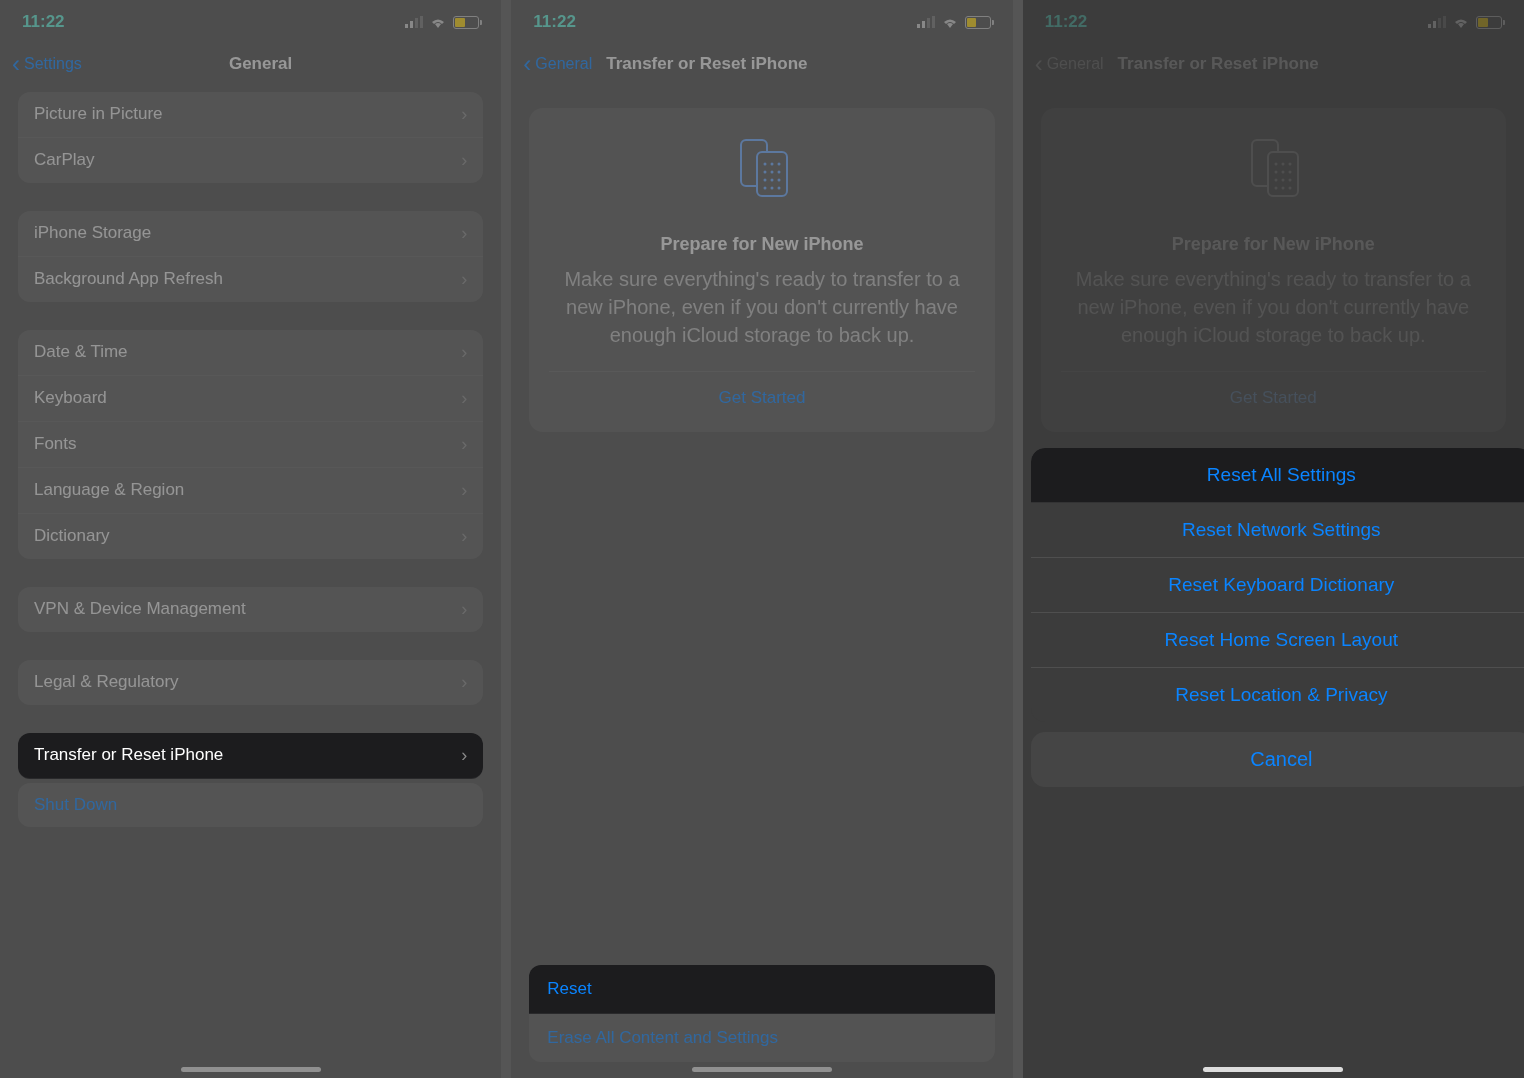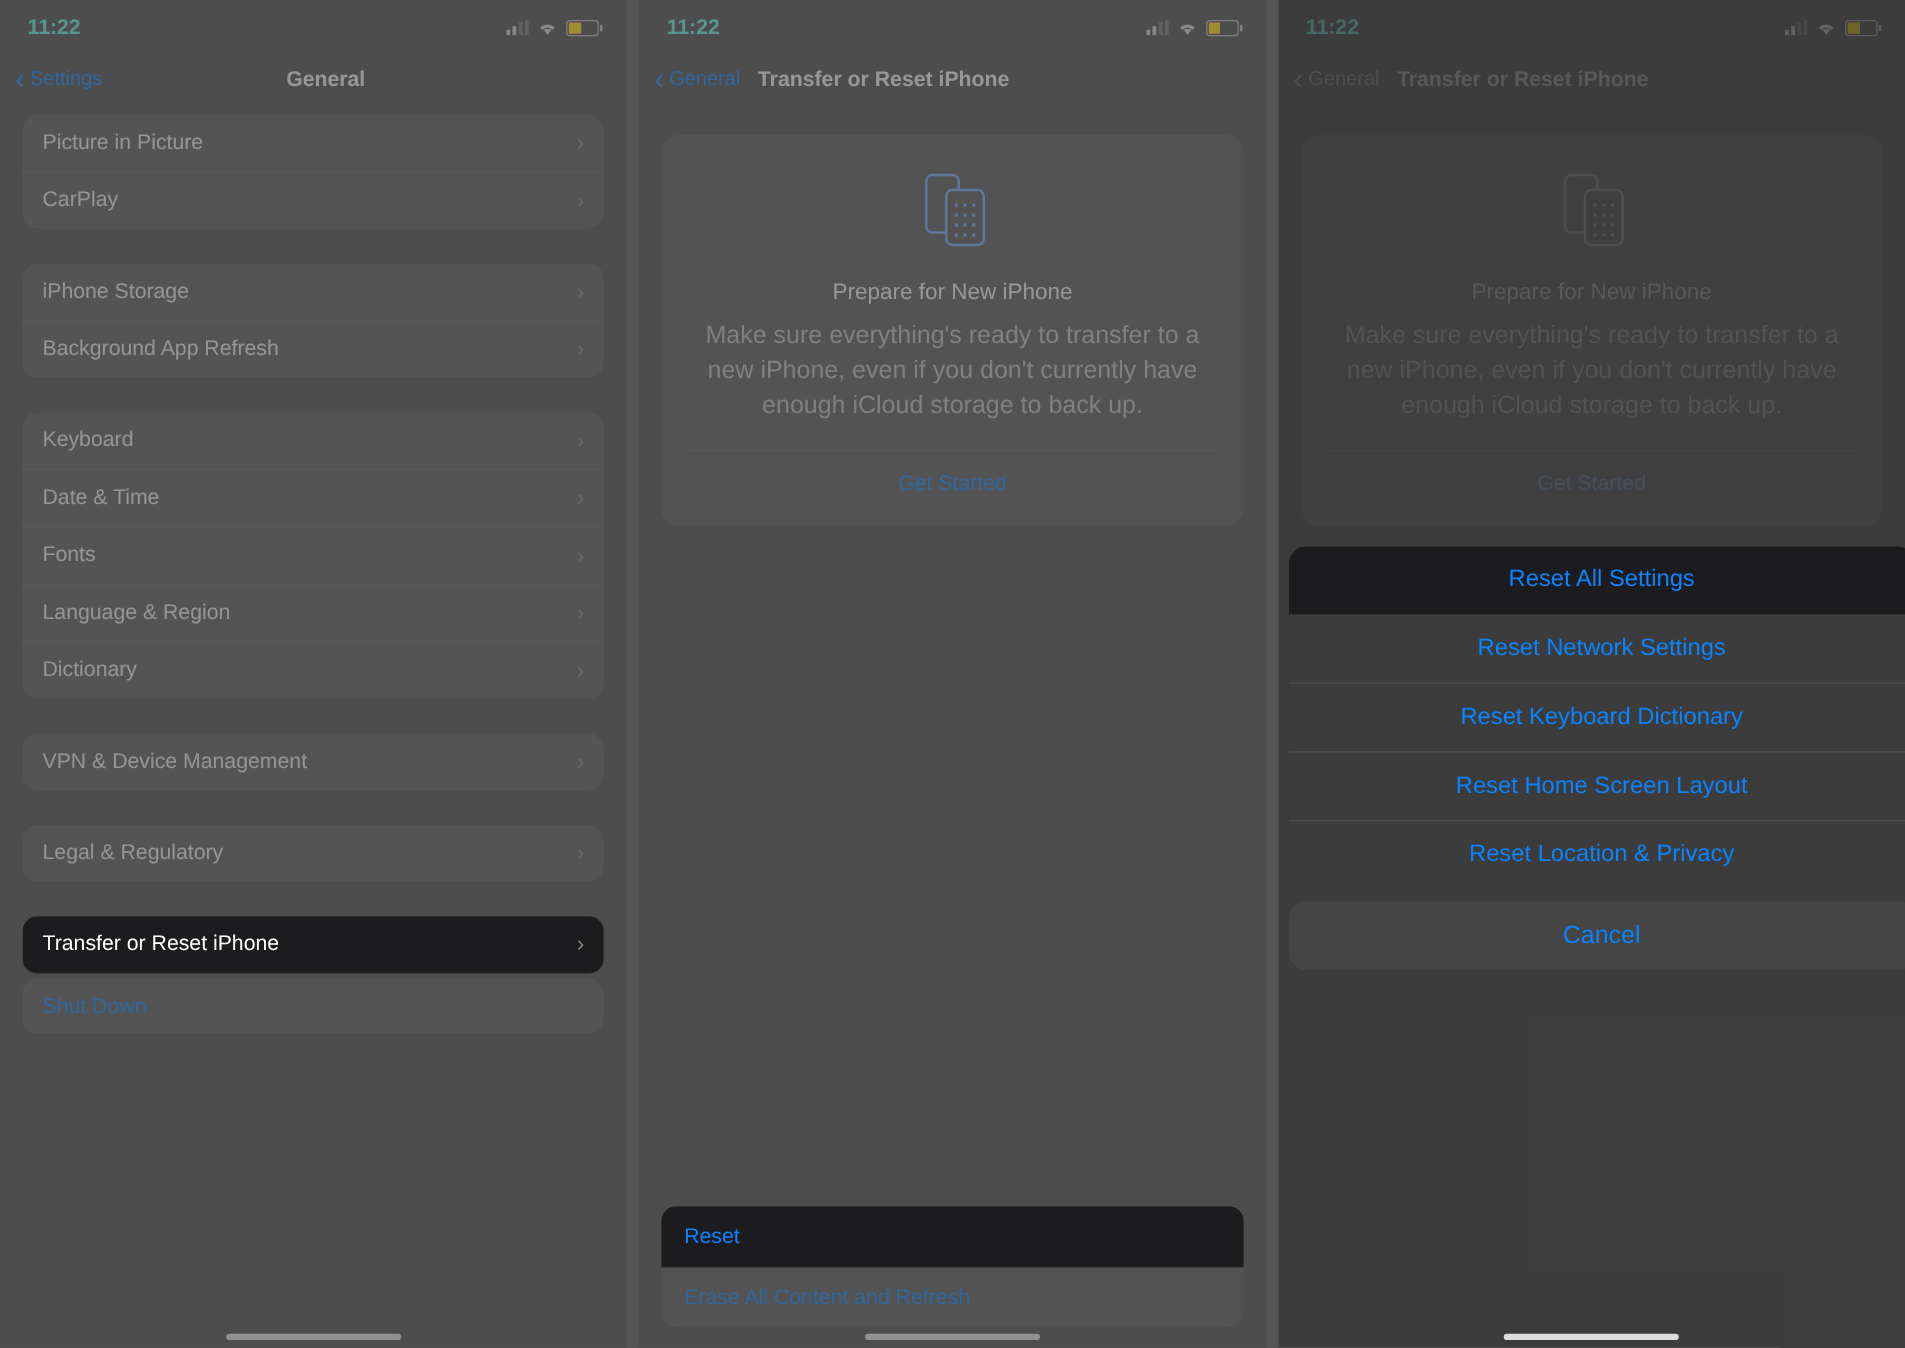--- a/index.html
+++ b/index.html
@@ -22,21 +22,21 @@
     .row { display:flex; padding: 12px 16px; font-size:17px; color:#e8e8e8; border-bottom: 0.5px solid rgba(255,255,255,0.06);}
     .row:last-child { border-bottom:none; }
     .row .label { flex:1; }
     .chev { color:#888; font-size:18px; }
     .highlight-row { background:#1c1c1e; color:#fff; border-radius:12px; margin-bottom:4px;}
     .highlight-row .chev { color:#888; }
     .blue-row { color:#0a84ff; }
     .home-ind { position:absolute; bottom:6px; left:50%; transform:translateX(-50%); width:140px; height:5px; background:#ddd; border-radius:3px;}
     .prepare-card { margin:16px 18px; background: rgba(255,255,255,0.08); border-radius:14px; padding: 24px 20px; text-align:center;}
     .phones-icon { display:inline-block; margin-bottom:16px; }
-    .prepare-title { color:#eee; font-size:18px; font-weight:400; margin-bottom:10px;}
+    .prepare-title { color:#eee; font-size:18px; font-weight:700; margin-bottom:10px;margin-top:12px;}
     .prepare-desc { color:#bbb; font-size:20px; line-height:1.4; margin-bottom:22px;}
     .get-started { color:#0a84ff; font-size:17px; margin-top:6px; display:block; padding-top:16px; border-top:0.5px solid rgba(255,255,255,0.08);}
     .bottom-group { position:absolute; bottom:16px; left:18px; right:18px; border-radius:12px; overflow:hidden;}
     .brow { padding:14px 18px; font-size:17px; color:#0a84ff; border-bottom:0.5px solid rgba(255,255,255,0.06);}
     .brow:last-child{border-bottom:none;}
     .brow.highlight { background:#1c1c1e; position:relative; z-index:10;}
     .brow.norm { background: rgba(255,255,255,0.08);}
     .sheet { position:absolute; bottom:0; left:8px; right:8px; z-index:20;}
     .sheet-group { background: rgba(60,60,60,0.9); border-radius:14px; overflow:hidden;}
     .sheet-row { padding:16px 0; text-align:center; font-size:19px; color:#0a84ff; border-bottom:0.5px solid rgba(255,255,255,0.1);}
@@ -91,25 +91,25 @@
           <span class="label">iPhone Storage</span>
           <span class="chev">›</span>
         </div>
       <div class="row">
           <span class="label">Background App Refresh</span>
           <span class="chev">›</span>
         </div>
     </div>
     <div class="group">
       <div class="row">
+          <span class="label">Date &amp; Time</span>
+          <span class="chev">›</span>
+        </div>
+      <div class="row">
           <span class="label">Keyboard</span>
-          <span class="chev">›</span>
-        </div>
-      <div class="row">
-          <span class="label">Date &amp; Time</span>
           <span class="chev">›</span>
         </div>
       <div class="row">
           <span class="label">Fonts</span>
           <span class="chev">›</span>
         </div>
       <div class="row">
           <span class="label">Language &amp; Region</span>
           <span class="chev">›</span>
         </div>
@@ -187,21 +187,21 @@
             <circle cx="52" cy="56" r="1.5"></circle>
           </g>
         </svg>
     </span>
     <div class="prepare-title">Prepare for New iPhone</div>
     <div class="prepare-desc">Make sure everything's ready to transfer to a new iPhone, even if you don't currently have enough iCloud storage to back up.</div>
     <span class="get-started">Get Started</span>
   </div>
   <div class="bottom-group">
     <div class="brow highlight z-top">Reset</div>
-    <div class="brow norm">Erase All Content and Refresh</div>
+    <div class="brow norm">Erase All Content and Settings</div>
   </div>
   <div class="dim-overlay"></div>
   <div class="home-ind"></div>
 </div>
 
 <div class="phone">
   <div class="status-bar">
     <span>11:22</span>
     <div class="status-right">
       <svg class="signal-icon" viewBox="0 0 18 12">

